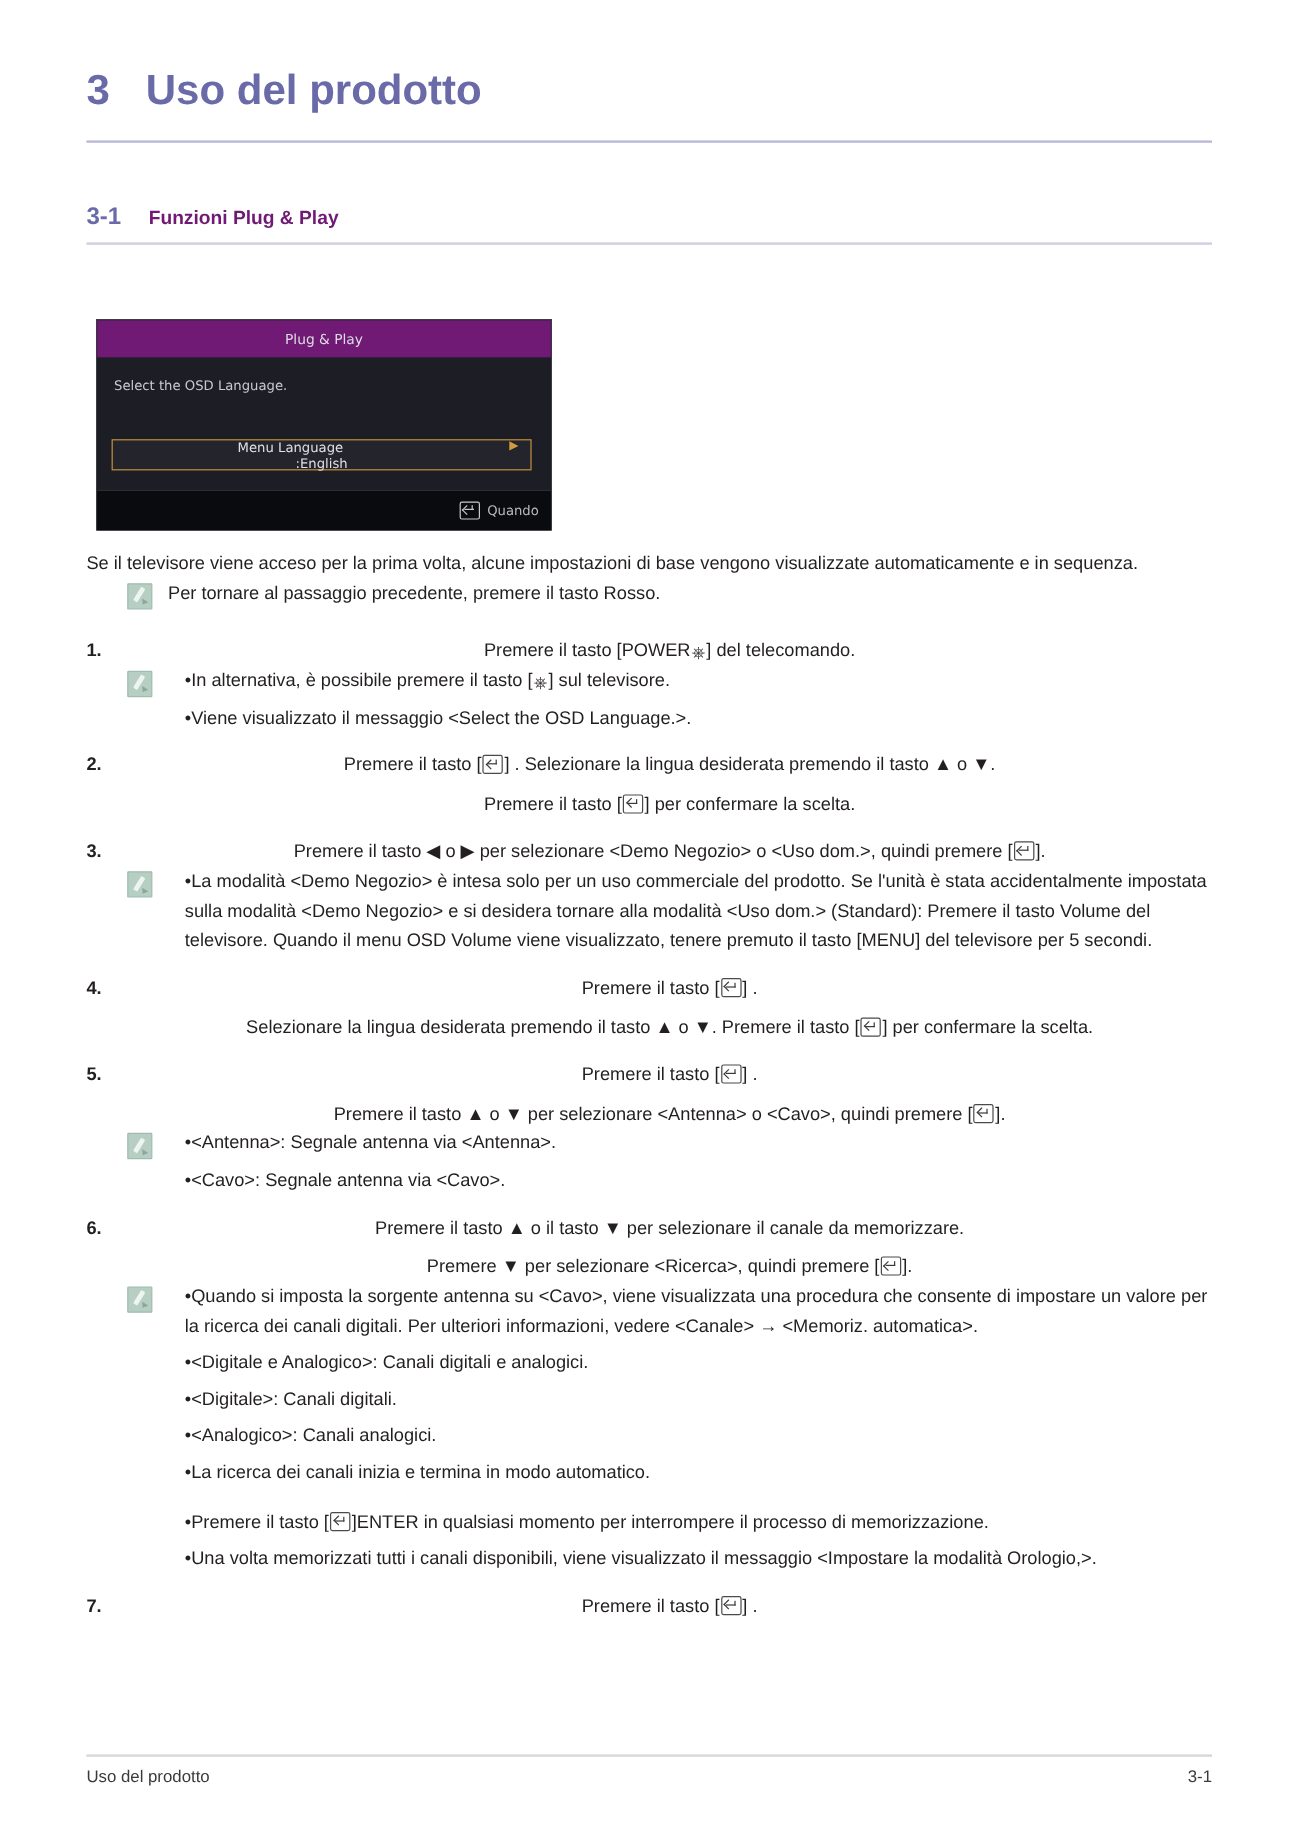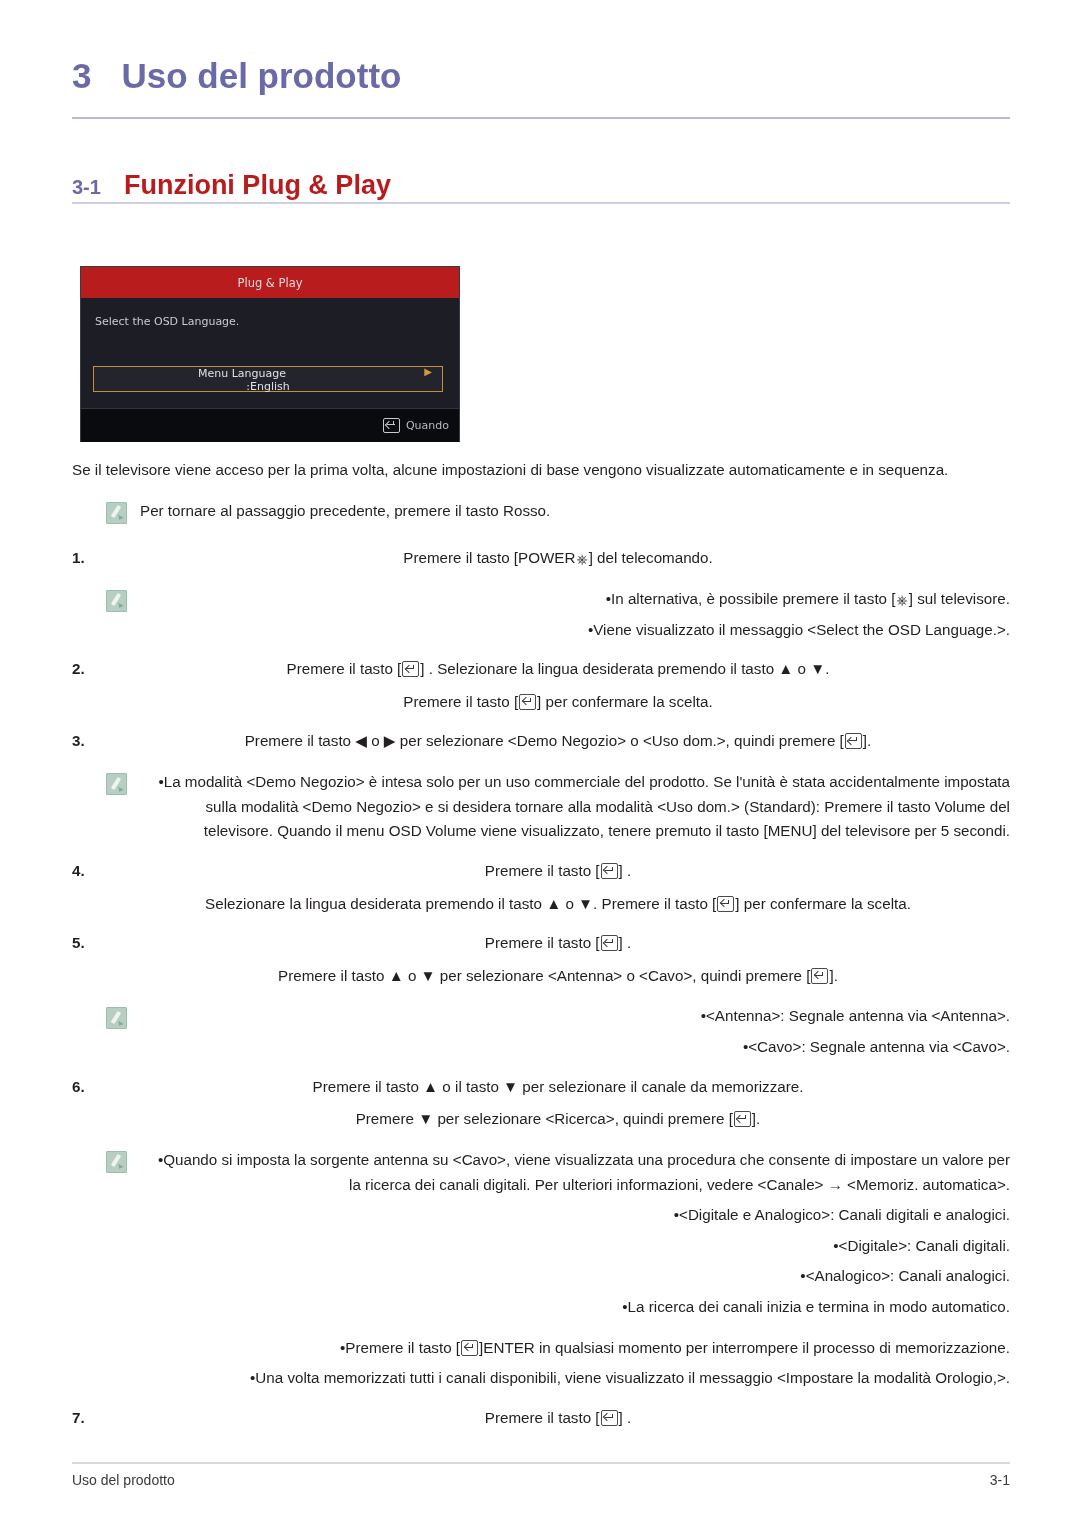--- a/index.html
+++ b/index.html
@@ -61,23 +61,23 @@
     display: flex;
     align-items: baseline;
     gap: 23px;
   }
   .section-num {
     font-size: 20px;
     font-weight: bold;
     color: #6a6aa8;
   }
   .section-title {
-    font-size: 27px;
+    font-size: 16px;
     font-weight: bold;
-    color: #b91c1c;
+    color: #701a75;
   }
   .rule-section {
     position: absolute;
     left: 72px;
     top: 202px;
     width: 938px;
     height: 2px;
     background: #cfcfe4;
   }
 
@@ -88,21 +88,21 @@
     top: 266px;
     width: 380px;
     height: 176px;
     background: #1a1b21;
     border: 1px solid #3a3b42;
     box-sizing: border-box;
     font-family: "DejaVu Sans", sans-serif;
   }
   .osd-title {
     height: 31px;
-    background: #b91c1c;
+    background: #701a75;
     color: #dcdce2;
     font-size: 11.5px;
     display: flex;
     align-items: center;
     justify-content: center;
   }
   .osd-body {
     position: relative;
     height: 110px;
     background: #1d1e25;
@@ -206,21 +206,21 @@
     line-height: 1.62;
     color: #231f20;
   }
   .para {
     margin: 0 0 0 0;
   }
 
   
   .note {
     display: flex;
-    margin-top: 16px;
+    margin-top: 0;
   }
   .note-icon-cell {
     width: 68px;
     flex: 0 0 68px;
     padding-left: 34px;
     box-sizing: border-box;
   }
   .note-icon {
     display: inline-block;
     width: 19px;
@@ -253,21 +253,20 @@
     border-right: 3px solid transparent;
     border-top: 4px solid #8aa79b;
     transform: rotate(32deg);
   }
   .note-text { flex: 1; }
   .note-text .bullet-line { text-indent: 0; }
   .bullet-line {
     padding-left: 14px;
     text-indent: -9px;
     margin: 0;
-    text-align: right;
   }
   .bullet-line + .bullet-line { margin-top: 6px; }
 
   
   .step {
     display: flex;
     margin-top: 15px;
   }
   .step-num {
     width: 34px;

